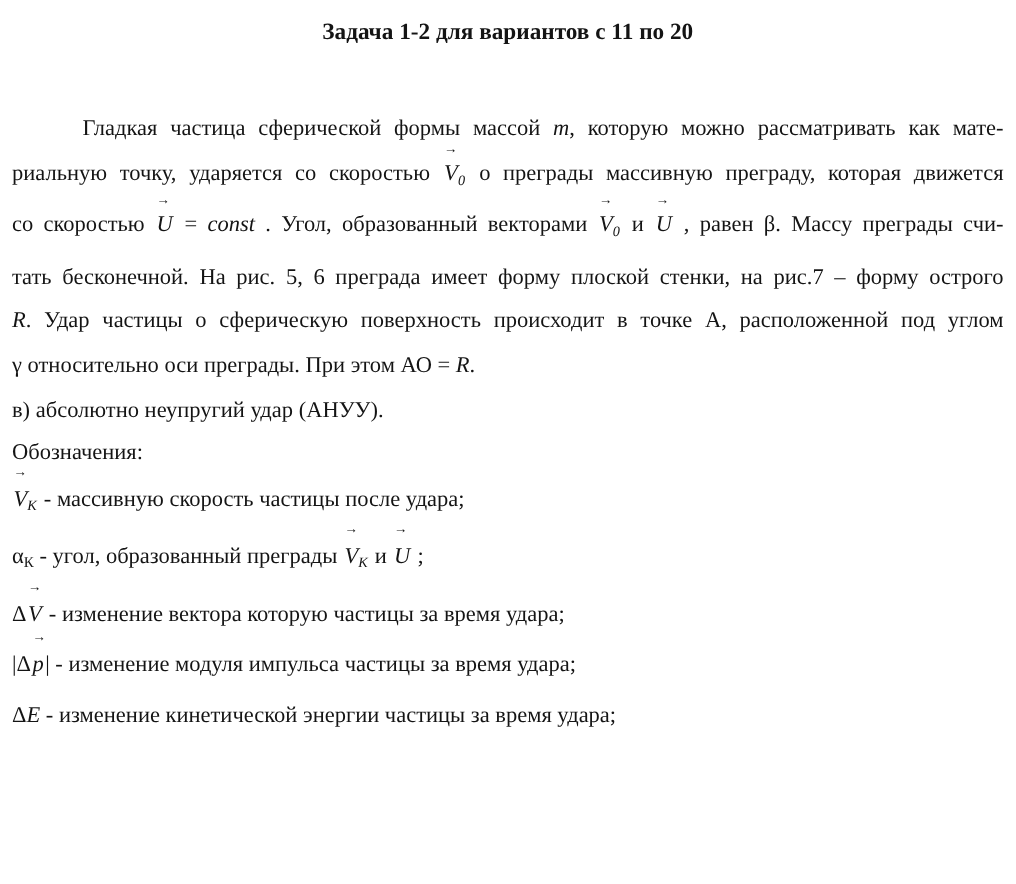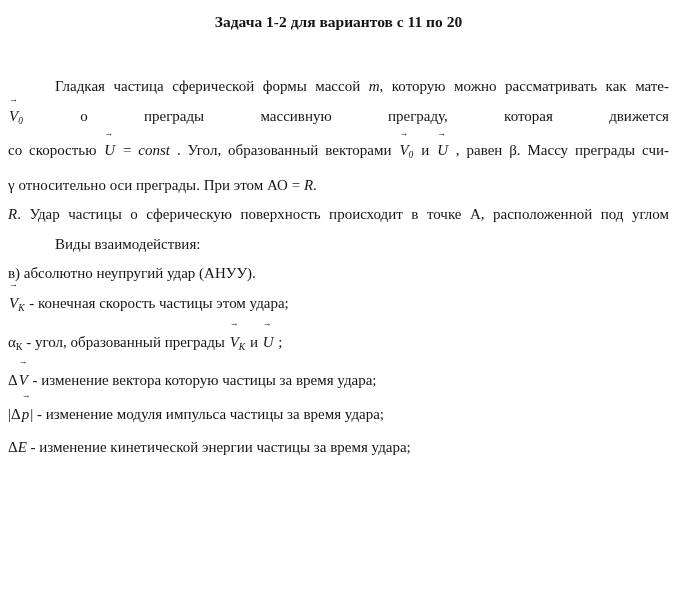--- a/index.html
+++ b/index.html
@@ -68,25 +68,26 @@
     vertical-align: -3px;
   }
 </style>
 </head>
 <body>
 
 <div id="page">
   <div class="doc-title">Задача 1-2 для вариантов с 11 по 20</div>
   <div class="doc-body">
       <div class="line para indent just"><span>Гладкая частица сферической формы массой </span><i>m</i><span>, которую можно рассматривать как мате-</span></div>
-      <div class="line para just"><span class="vec"><span class="arrow">→</span><span class="vl">V</span><sub class="vsub">0</sub></span><span> о преграды массивную преграду, которая движется</span></div>
+      <div class="line para just"><span>риальную точку, ударяется со скоростью </span><span class="vec"><span class="arrow">→</span><span class="vl">V</span><sub class="vsub">0</sub></span><span> о преграды массивную преграду, которая движется</span></div>
       <div class="line para just"><span>со скоростью </span><span class="vec"><span class="arrow">→</span><span class="vl">U</span></span><span> = </span><i>const</i><span> . Угол, образованный векторами </span><span class="vec"><span class="arrow">→</span><span class="vl">V</span><sub class="vsub">0</sub></span><span> и </span><span class="vec"><span class="arrow">→</span><span class="vl">U</span></span><span> , равен β. Массу преграды счи-</span></div>
+      <div class="line para just"><span>тать бесконечной. На рис. 5, 6 преграда имеет форму плоской стенки, на рис.7 – форму острого</span></div>
+      <div class="line para just"><i>R</i><span>. Удар частицы о сферическую поверхность происходит в точке А, расположенной под углом</span></div>
       <div class="line para"><span>γ относительно оси преграды. При этом АО = </span><i>R</i><span>.</span></div>
-      <div class="line para just"><i>R</i><span>. Удар частицы о сферическую поверхность происходит в точке А, расположенной под углом</span></div>
-      <div class="line list indent"><span>Виды взаимодействия:</span></div>
       <div class="line list"><span>в) абсолютно неупругий удар (АНУУ).</span></div>
-      <div class="line notation"><span class="vec"><span class="arrow">→</span><span class="vl">V</span><sub class="vsub">К</sub></span><span> - конечная скорость частицы этом удара;</span></div>
+      <div class="line list"><span>Обозначения:</span></div>
+      <div class="line notation"><span class="vec"><span class="arrow">→</span><span class="vl">V</span><sub class="vsub">К</sub></span><span> - массивную скорость частицы после удара;</span></div>
       <div class="line notation"><span>α</span><sub class="tsub">К</sub><span> - угол, образованный преграды </span><span class="vec"><span class="arrow">→</span><span class="vl">V</span><sub class="vsub">К</sub></span><span> и </span><span class="vec"><span class="arrow">→</span><span class="vl">U</span></span><span> ;</span></div>
       <div class="line notation"><span>Δ</span><span class="vec"><span class="arrow">→</span><span class="vl">V</span></span><span> - изменение вектора которую частицы за время удара;</span></div>
       <div class="line notation"><span>|Δ</span><span class="vec"><span class="arrow">→</span><span class="vl">p</span></span><span>| - изменение модуля импульса частицы за время удара;</span></div>
       <div class="line notation"><span>Δ</span><i>E</i><span> - изменение кинетической энергии частицы за время удара;</span></div>
     </div>
 </div>
 
 </body></html>

